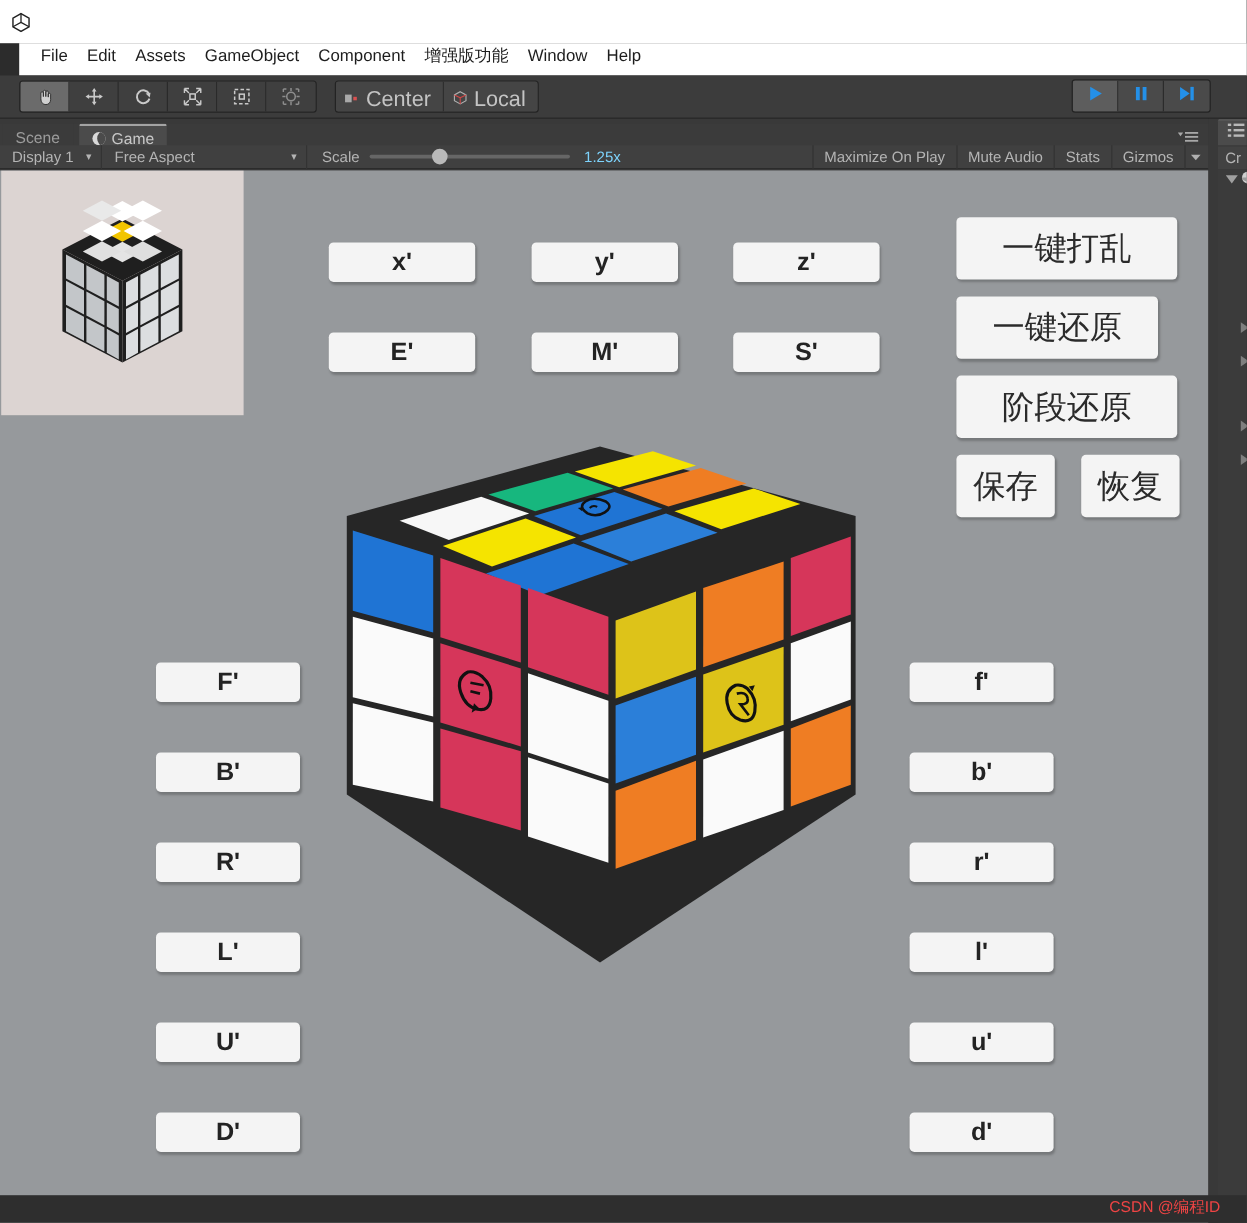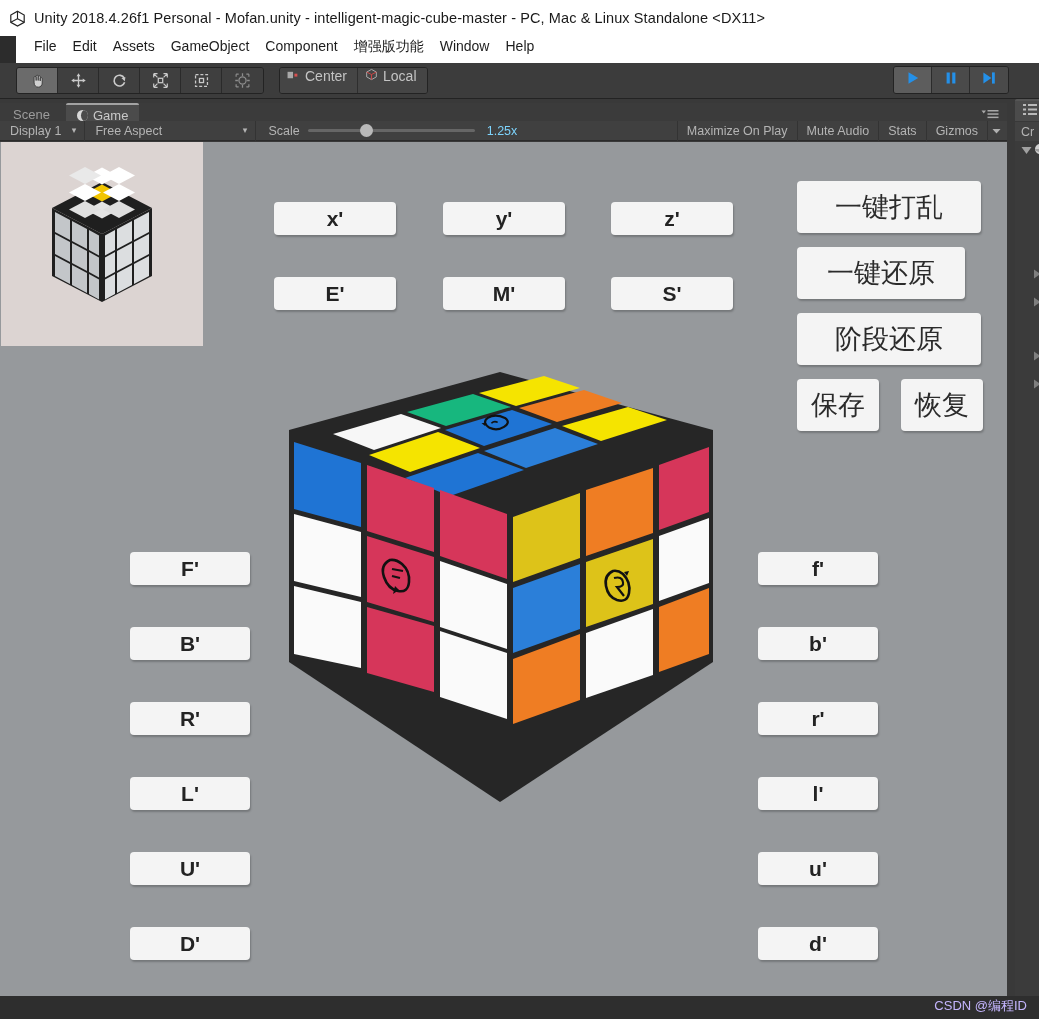--- a/index.html
+++ b/index.html
@@ -60,21 +60,21 @@
   .tool-btn.active { background: #6b6b6b; }
   .tool-btn svg { display: block; }
 
   .pivot-group {
     position: absolute; left: 279px; top: 4px; height: 27px;
     display: flex; border-radius: 3px; overflow: hidden;
     border: 1px solid #232323; background: #434343;
   }
   .pivot-btn {
     height: 25px; background: #454545; color: #c4c4c4;
-    font-size: 14px; display: flex; align-items: flex-start;
+    font-size: 18px; display: flex; align-items: flex-end;
     padding: 0 10px 0 7px; gap: 5px; cursor: pointer;
     border-right: 1px solid #2e2e2e;
   }
   .pivot-btn:last-child { border-right: none; }
 
   .play-group {
     position: absolute; left: 893px; top: 3px; height: 28px;
     display: flex; border-radius: 3px; overflow: hidden;
     border: 1px solid #232323;
   }
@@ -208,43 +208,42 @@
     position: absolute; left: 6px; width: 30px; height: 17px;
     display: flex; align-items: center;
   }
   .hier-body {
     position: absolute; left: 8px; top: 42px; width: 24px; height: 878px;
     background: #3b3b3b;
   }
 
   
   .watermark {
-    position: absolute; right: 12px; bottom: 4px;
-    color: #c4b5fd; font-size: 13px;
+    position: absolute; right: 22px; bottom: 4px;
+    color: #ef4444; font-size: 13px;
     font-family: "Liberation Sans", "DejaVu Sans", sans-serif;
   }
   .statusbar {
     position: absolute; left: 0; bottom: 0; width: 1039px; height: 23px;
     background: #2e2e2e;
   }
 </style>
 </head>
 <body>
 
 <div id="app">
 
   <div class="titlebar">
     <span class="unity-logo">
       <svg width="17" height="17" viewBox="0 0 17 17">
         <path d="M8.5 1.3 L15.2 5.1 L15.2 12.3 L8.5 16.1 L1.8 12.3 L1.8 5.1 Z" fill="none" stroke="#222" stroke-width="1.2"></path>
         <path d="M8.5 1.3 L8.5 8.7 L1.8 12.3" fill="none" stroke="#222" stroke-width="1.1"></path>
         <path d="M8.5 8.7 L15.2 12.3" fill="none" stroke="#222" stroke-width="1.1"></path>
       </svg>
     </span>
-    <span class="titlebar-text">Unity 2018.4.26f1 Personal - Mofan.unity - intelligent-magic-cube-master - PC, Mac &amp; Linux Standalone &lt;DX11&gt;</span>
   </div>
 
   <div class="menubar">
     <div class="menu-item">File</div>
     <div class="menu-item">Edit</div>
     <div class="menu-item">Assets</div>
     <div class="menu-item">GameObject</div>
     <div class="menu-item">Component</div>
     <div class="menu-item">增强版功能</div>
     <div class="menu-item">Window</div>

